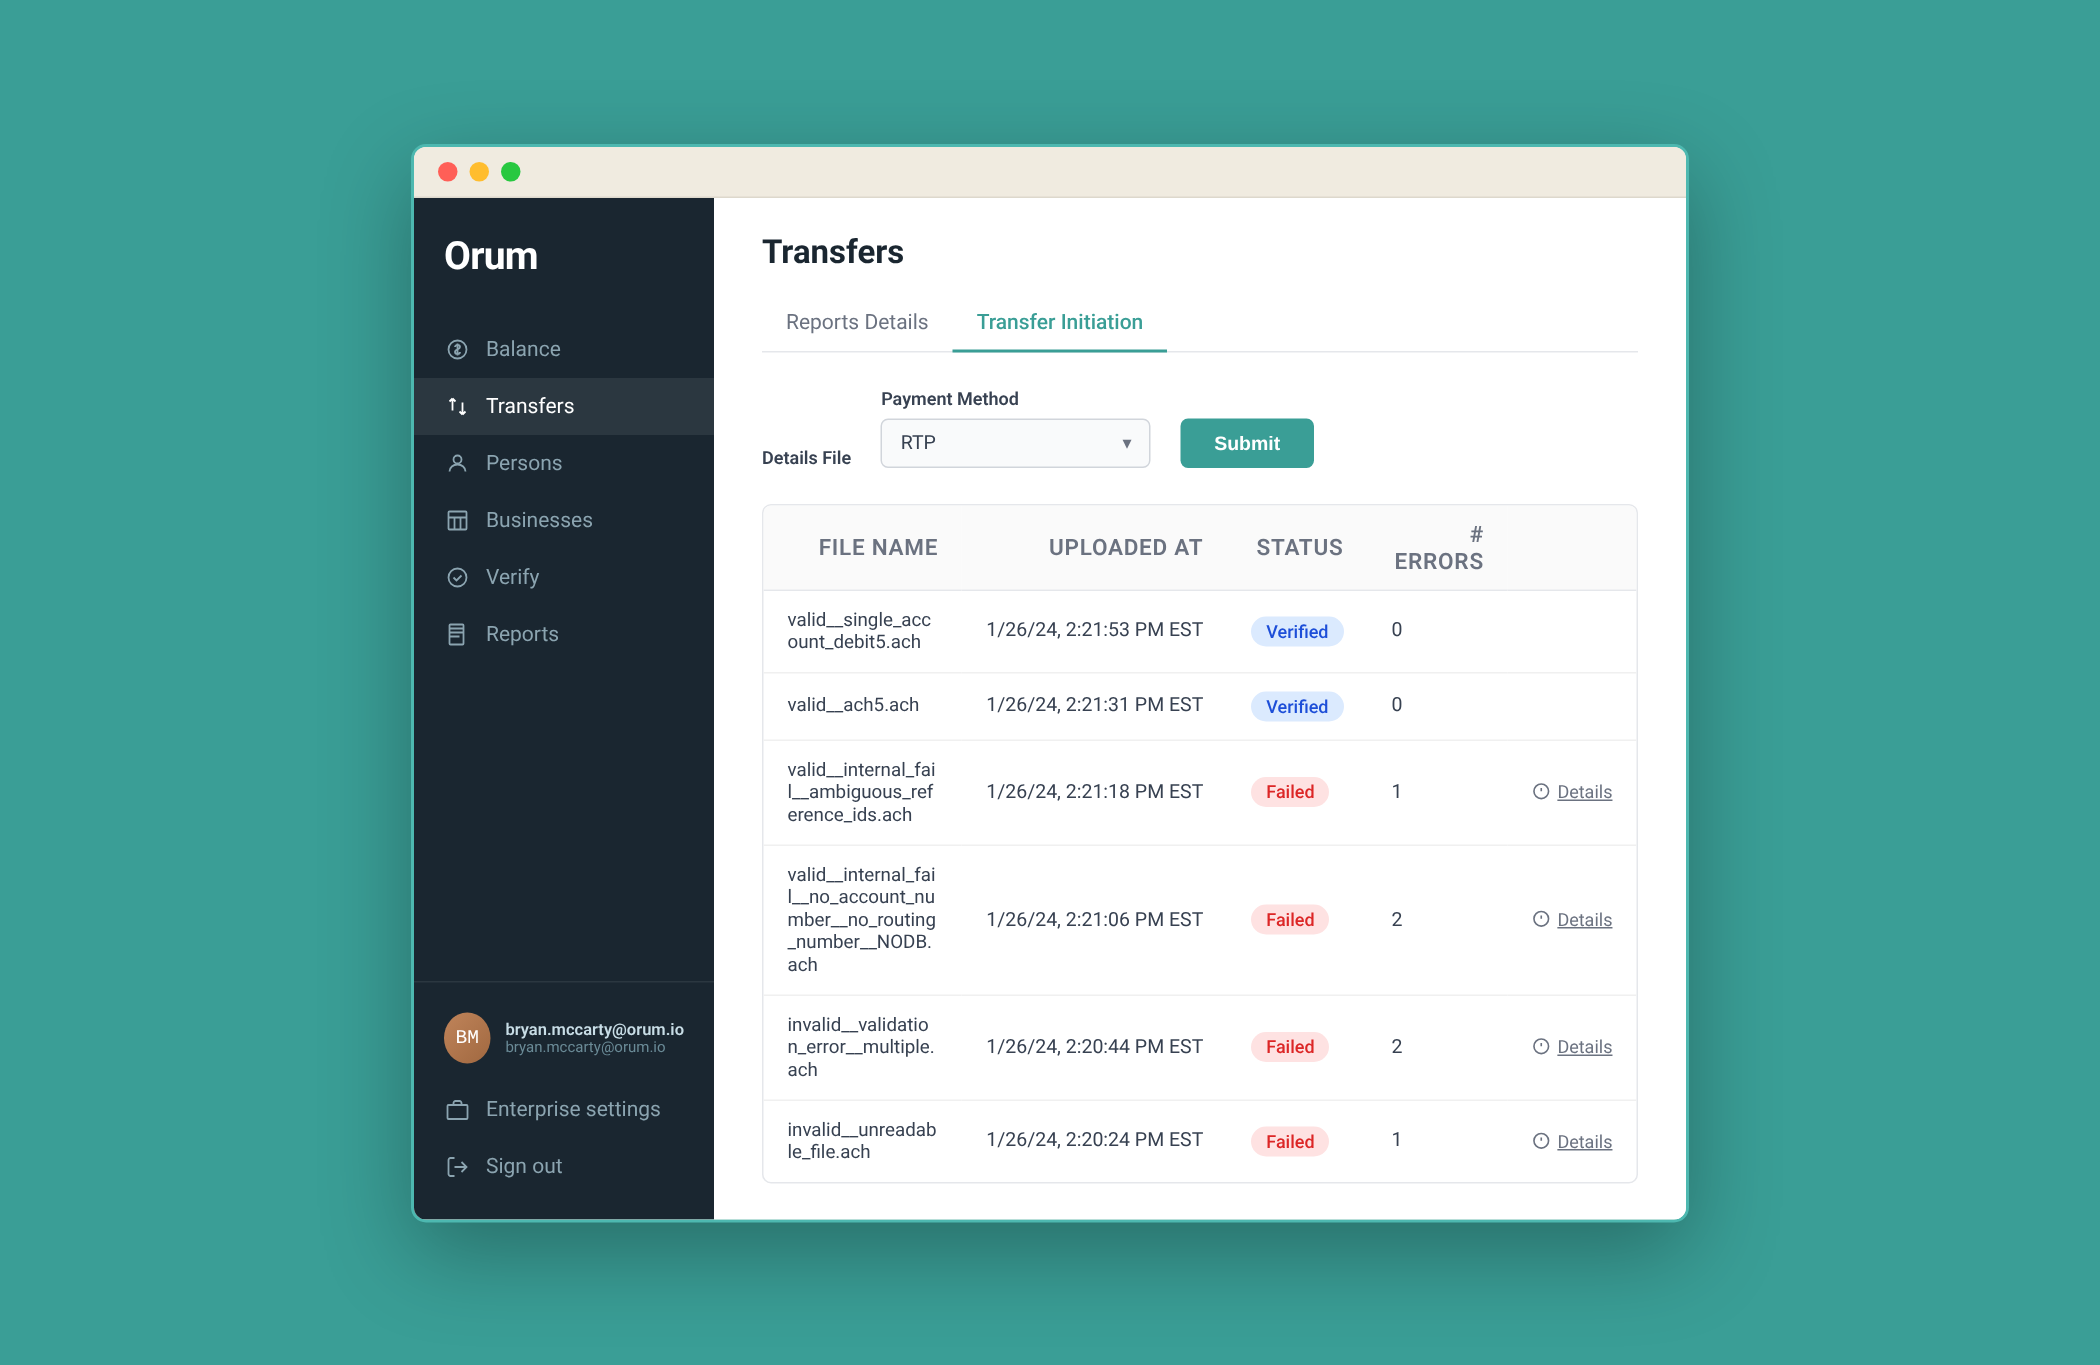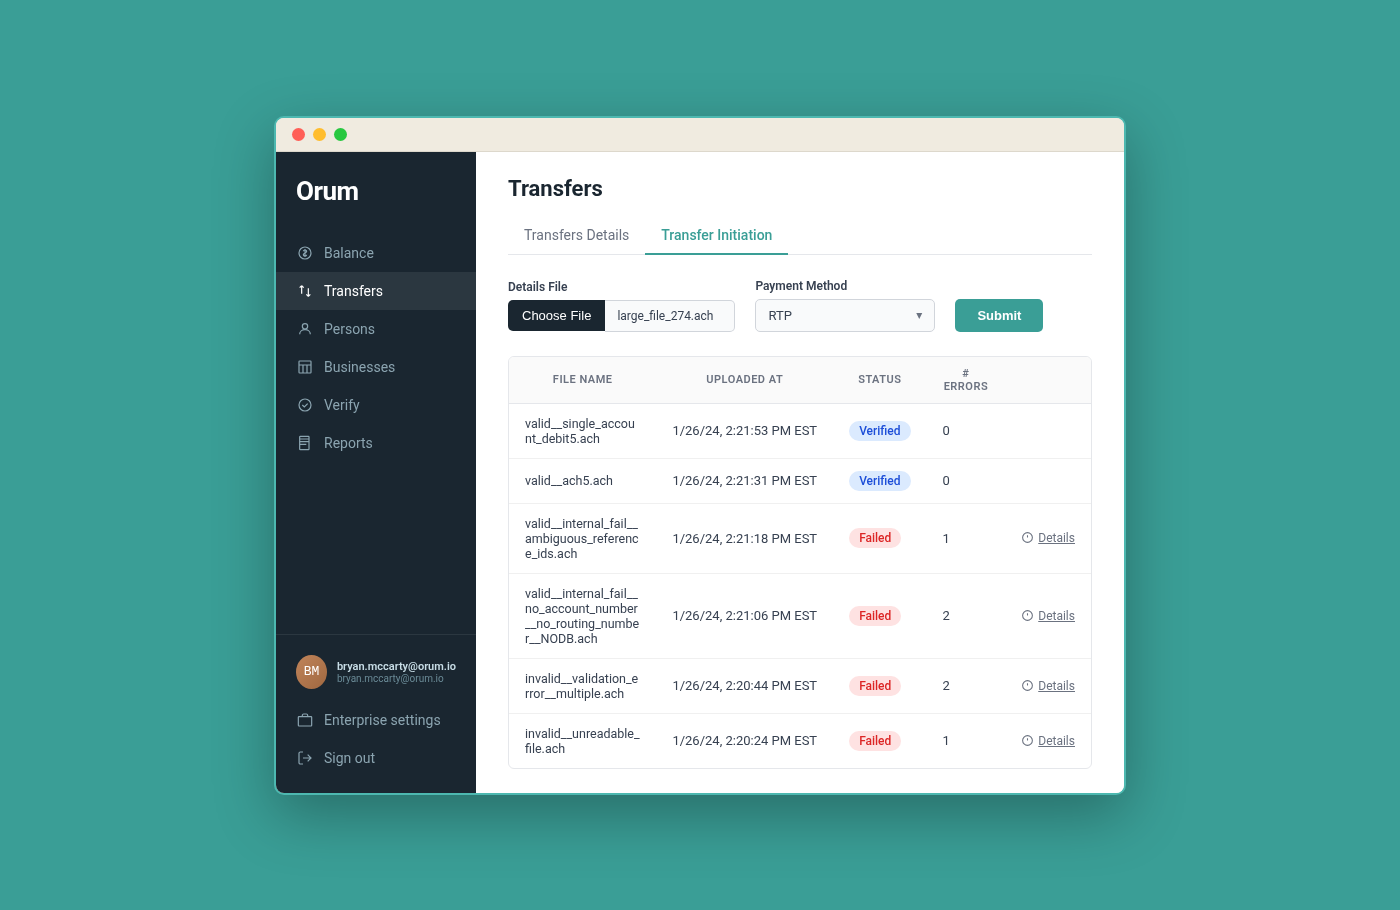--- a/index.html
+++ b/index.html
@@ -239,23 +239,23 @@
     }
     table {
       width: 100%;
       border-collapse: collapse;
       font-size: 13px;
     }
     thead tr {
       border-bottom: 1px solid #e5e7eb;
     }
     thead th {
-      text-align: center;
+      text-align: right;
       padding: 10px 16px;
-      font-size: 11px;
+      font-size: 15px;
       font-weight: 600;
       color: #6b7280;
       text-transform: uppercase;
       letter-spacing: 0.5px;
       background: #fafafa;
     }
     tbody tr {
       border-bottom: 1px solid #f0f0f0;
     }
     tbody tr:last-child {
@@ -426,37 +426,33 @@
           <span>Sign out</span>
         </div>
       </div>
     </aside>
 
     <main class="main-content">
       <div class="page-header">
         <h1 class="page-title">Transfers</h1>
         <div class="tabs">
           <div class="tab">
-            <span>Transfers Details</span>
+            <span>Reports Details</span>
           </div>
           <div class="tab active">
             <span>Transfer Initiation</span>
           </div>
         </div>
       </div>
 
       <div class="content-area">
 
         <div class="upload-row">
           <div class="upload-section">
             <span class="field-label">Details File</span>
-            <div class="upload-control">
-              <button class="choose-file-btn">Choose File</button>
-              <div class="file-name-display">large_file_274.ach</div>
-            </div>
           </div>
 
           <div class="payment-section">
             <span class="field-label">Payment Method</span>
             <div class="payment-select">
               <span>RTP</span>
               <span style="font-size:12px; color:#6b7280;">▾</span>
             </div>
           </div>
 

